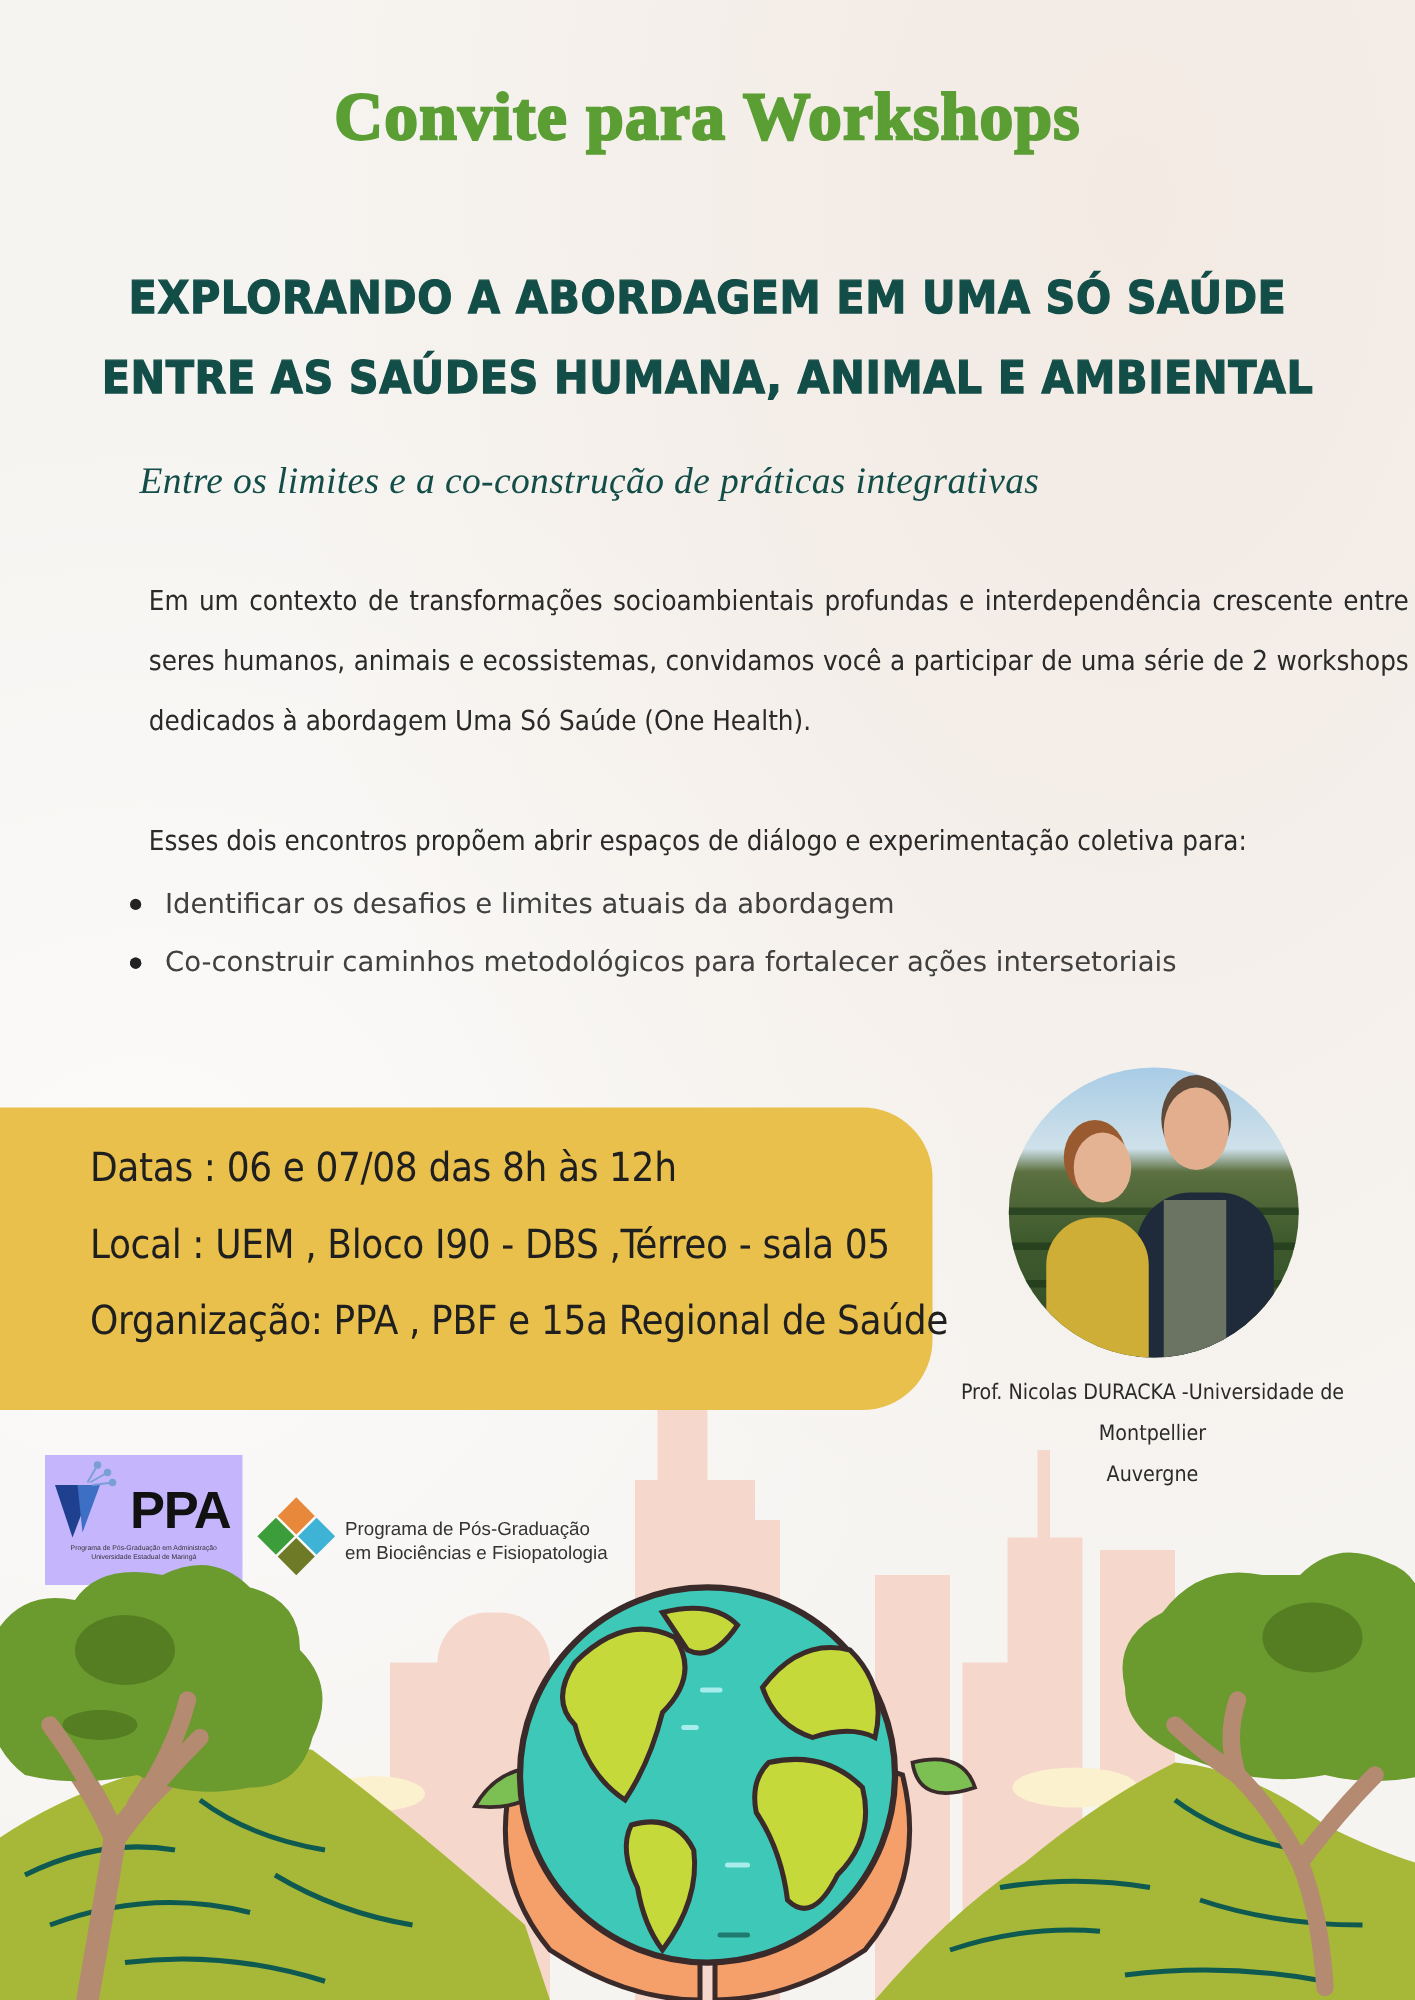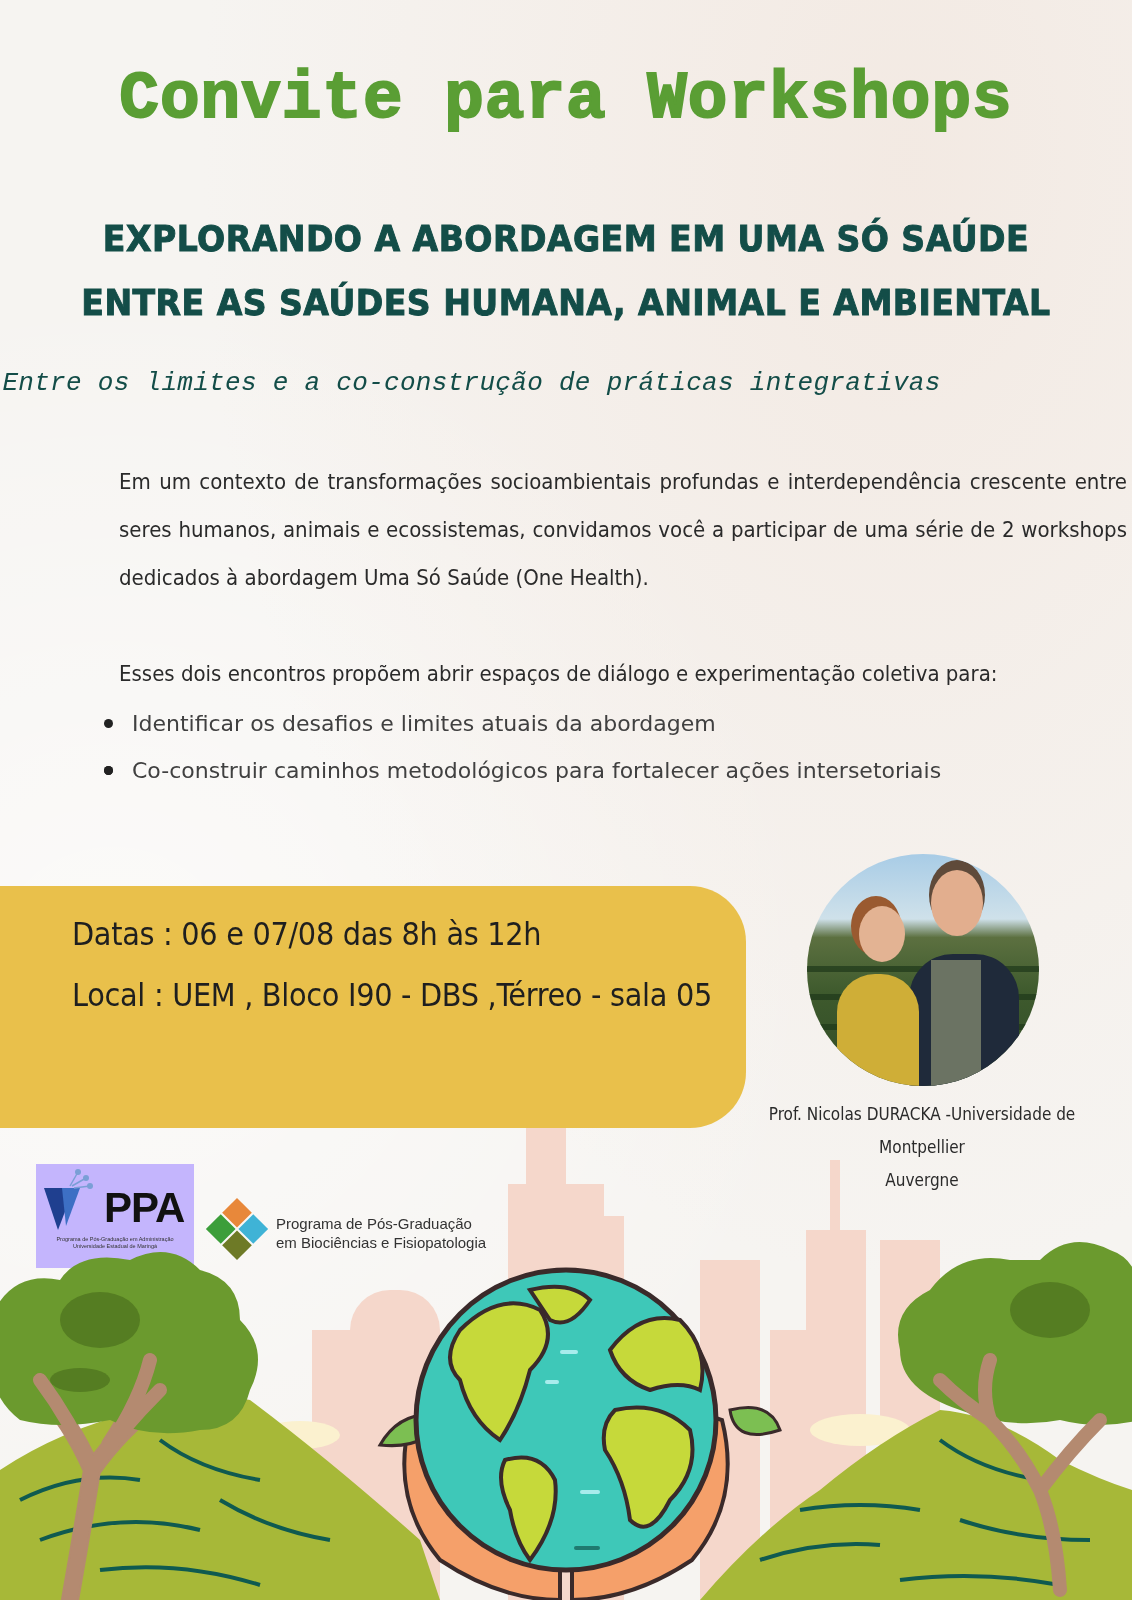--- a/index.html
+++ b/index.html
@@ -11,37 +11,37 @@
       radial-gradient(ellipse at 80% 10%, rgba(240,225,215,0.55) 0%, rgba(246,244,241,0) 55%),
       radial-gradient(ellipse at 10% 60%, rgba(255,255,255,0.6) 0%, rgba(246,244,241,0) 50%);
     font-family: "DejaVu Sans Condensed", "DejaVu Sans", sans-serif;
     color: #222;
   }
   .abs { position: absolute; }
 
   
   .title {
     left: 0; top: 62px; width: 1132px; text-align: center;
-    font-family: Liberation Mono, monospace; font-weight: 900;
-    font-size: 66px; letter-spacing: 1px; color: #5a9e34;
+    font-family: Liberation Serif, serif; font-weight: 900;
+    font-size: 54px; letter-spacing: 1px; color: #5a9e34;
     -webkit-text-stroke: 2px #5a9e34;
   }
   .subtitle {
     left: 0; width: 1132px; text-align: center;
     font-family: "DejaVu Sans", sans-serif; font-weight: bold;
     font-size: 36px; color: #134d48; letter-spacing: 0.5px;
     -webkit-text-stroke: 1px #134d48;
     transform: scaleX(0.92);
   }
   .sub1 { top: 218px; }
   .sub2 { top: 282px; }
   .tagline {
     left: 0; top: 368px; width: 943px; text-align: center;
-    font-family: Liberation Mono, monospace; font-style: italic;
-    font-size: 26px; color: #134d48; letter-spacing: 0.3px;
+    font-family: Liberation Serif, serif; font-style: italic;
+    font-size: 30px; color: #134d48; letter-spacing: 0.3px;
   }
 
   
   .para {
     left: 72px; width: 1008px;
     font-family: "DejaVu Sans", sans-serif;
     font-size: 22px; line-height: 48px; color: #2a2a2a;
     text-align: justify; text-align-last: left;
     font-stretch: condensed;
     margin-left: 47px;
@@ -135,20 +135,21 @@
 <p class="abs para p2">Esses dois encontros propõem abrir espaços de diálogo e experimentação coletiva para:</p>
 <ul class="abs bullets">
   <li><span class="dot"></span><span>Identificar os desafios e limites atuais da abordagem</span></li>
   <li><span class="dot"></span></li>
   <li><span class="dot"></span><span>Co-construir caminhos metodológicos para fortalecer ações intersetoriais</span></li>
 </ul>
 
 <div class="abs info">
   <div class="line">Datas : 06 e 07/08 das 8h às 12h</div>
   <div class="line">Local : UEM , Bloco I90 - DBS ,Térreo - sala 05</div>
+  <div class="line">Organização: PPA , PBF  e 15a Regional de Saúde</div>
 </div>
 
 <div class="abs photo">
   <div class="row" style="top:112px;"></div>
   <div class="row" style="top:140px;"></div>
   <div class="row" style="top:170px;"></div>
   <div class="man-body"></div>
   <div class="man-shirt"></div>
   <div class="man-head"></div>
   <div class="woman-body"></div>

